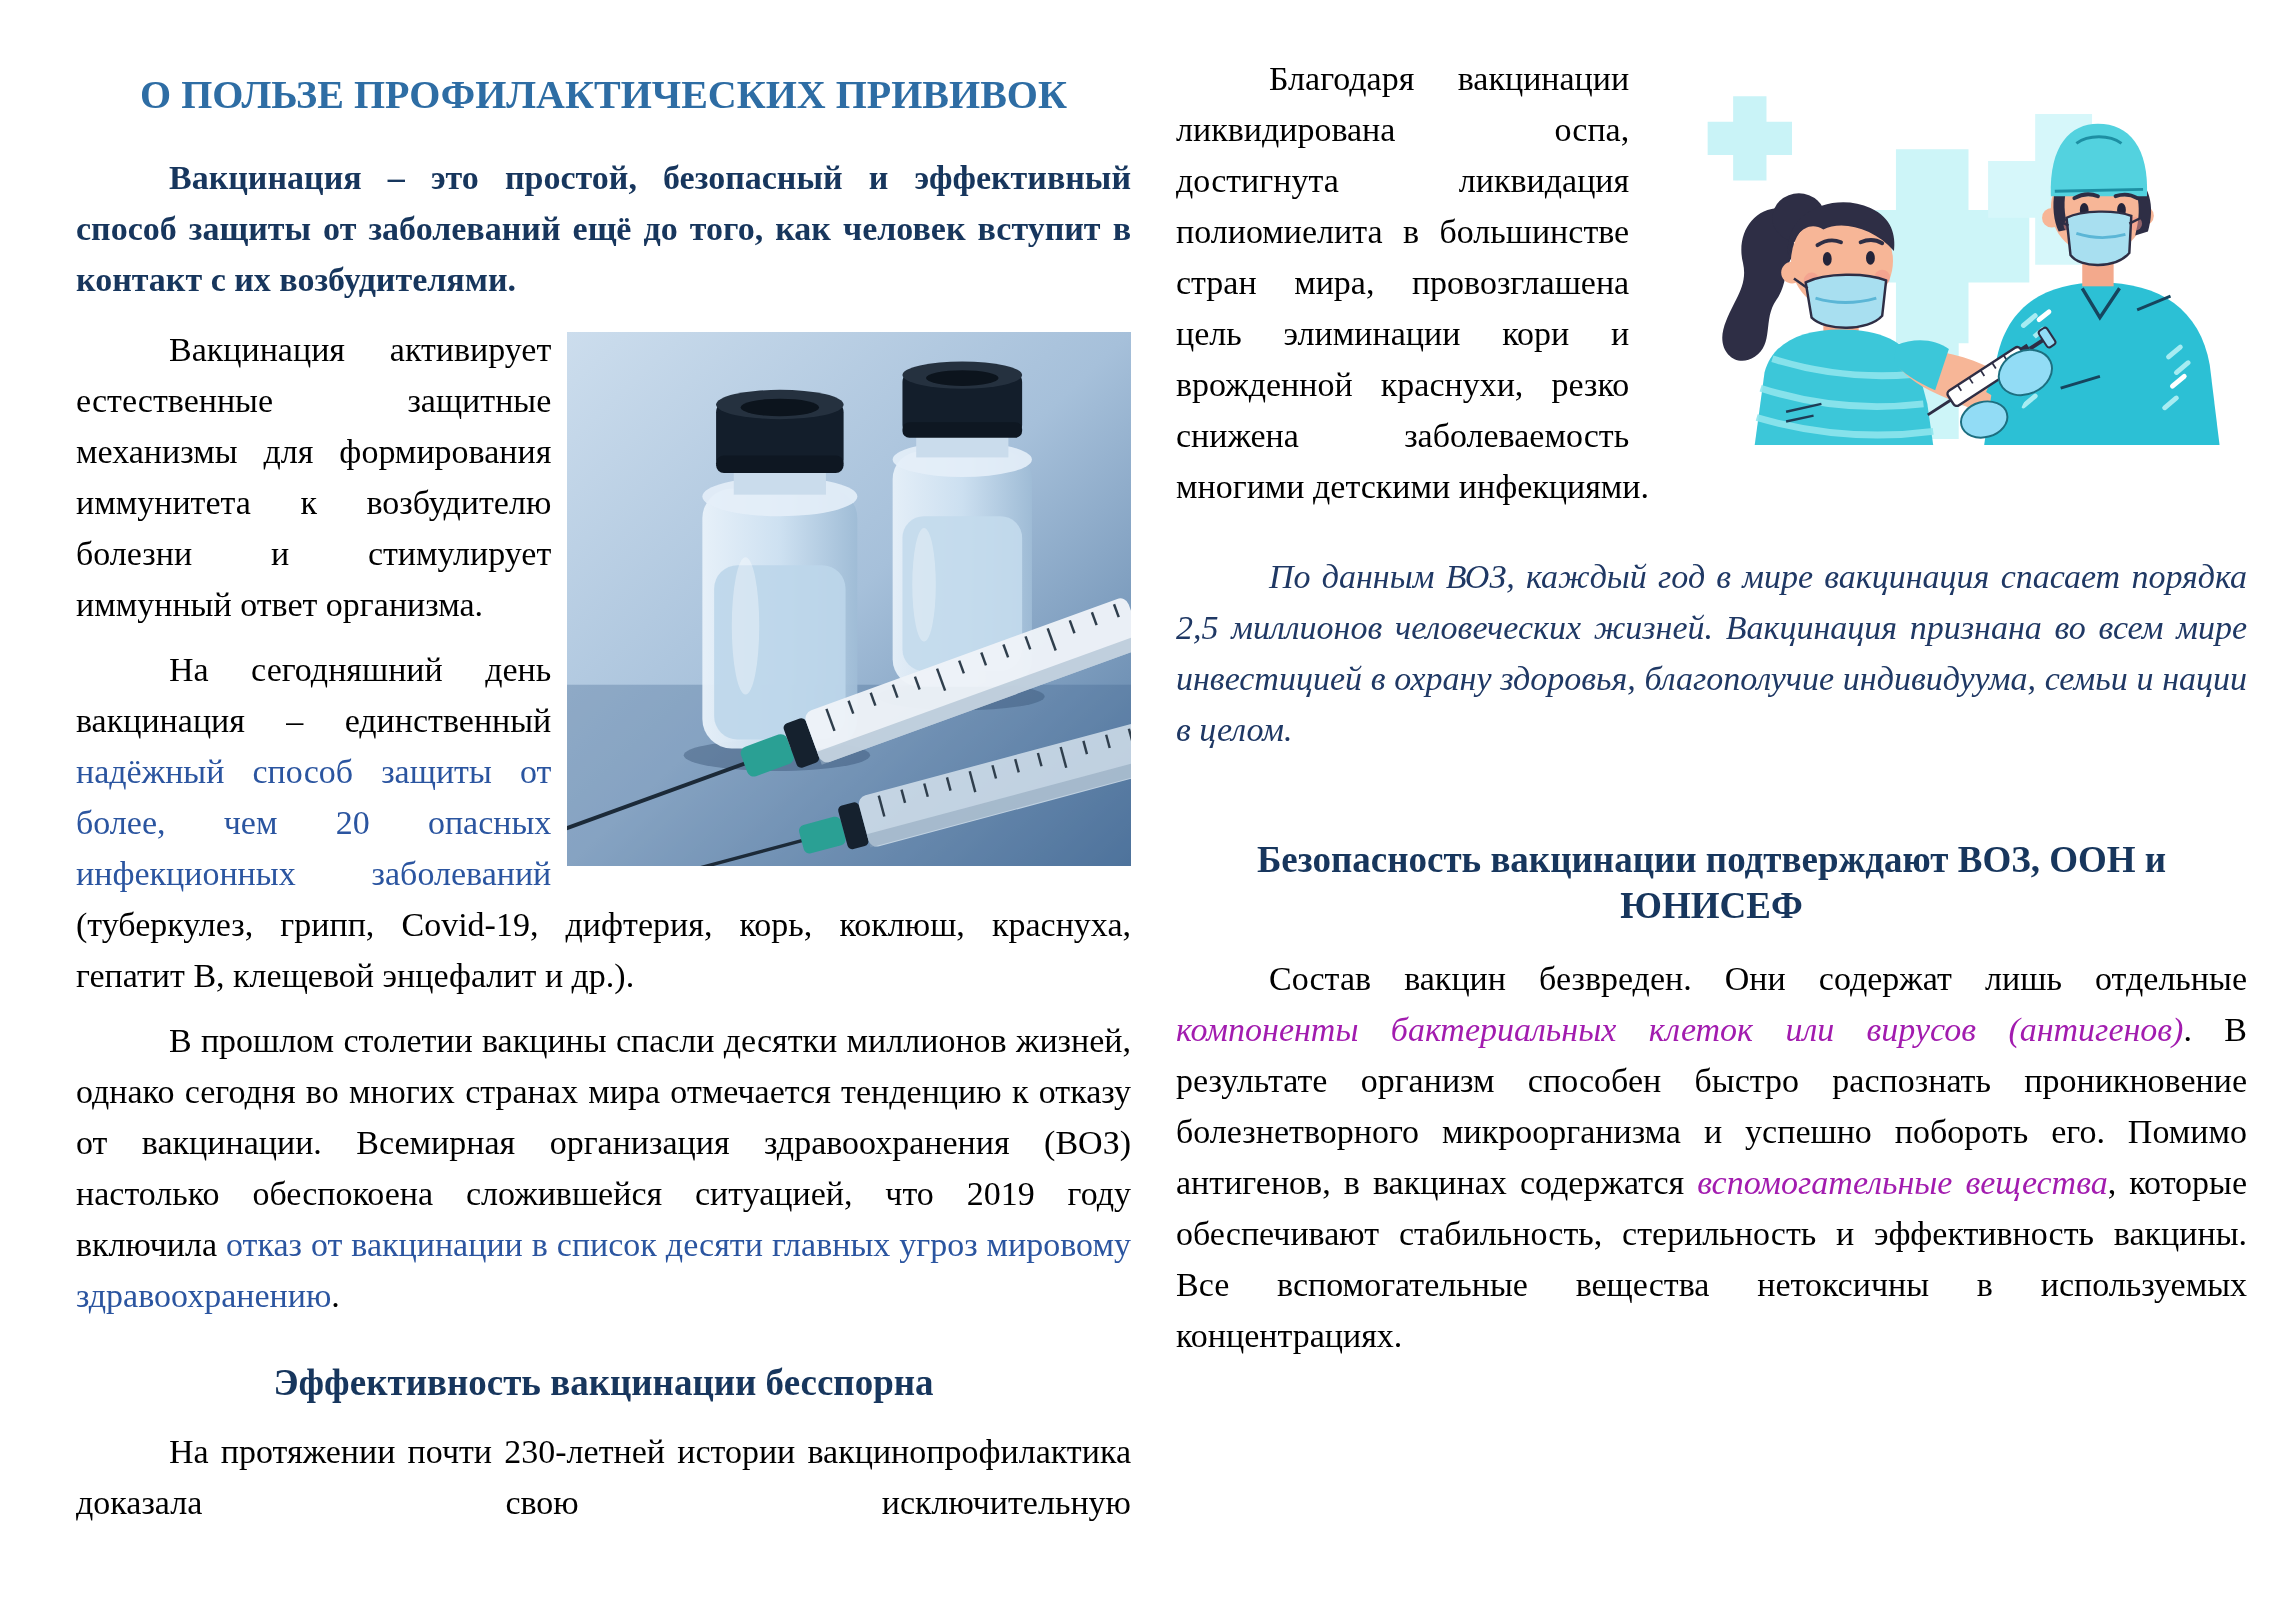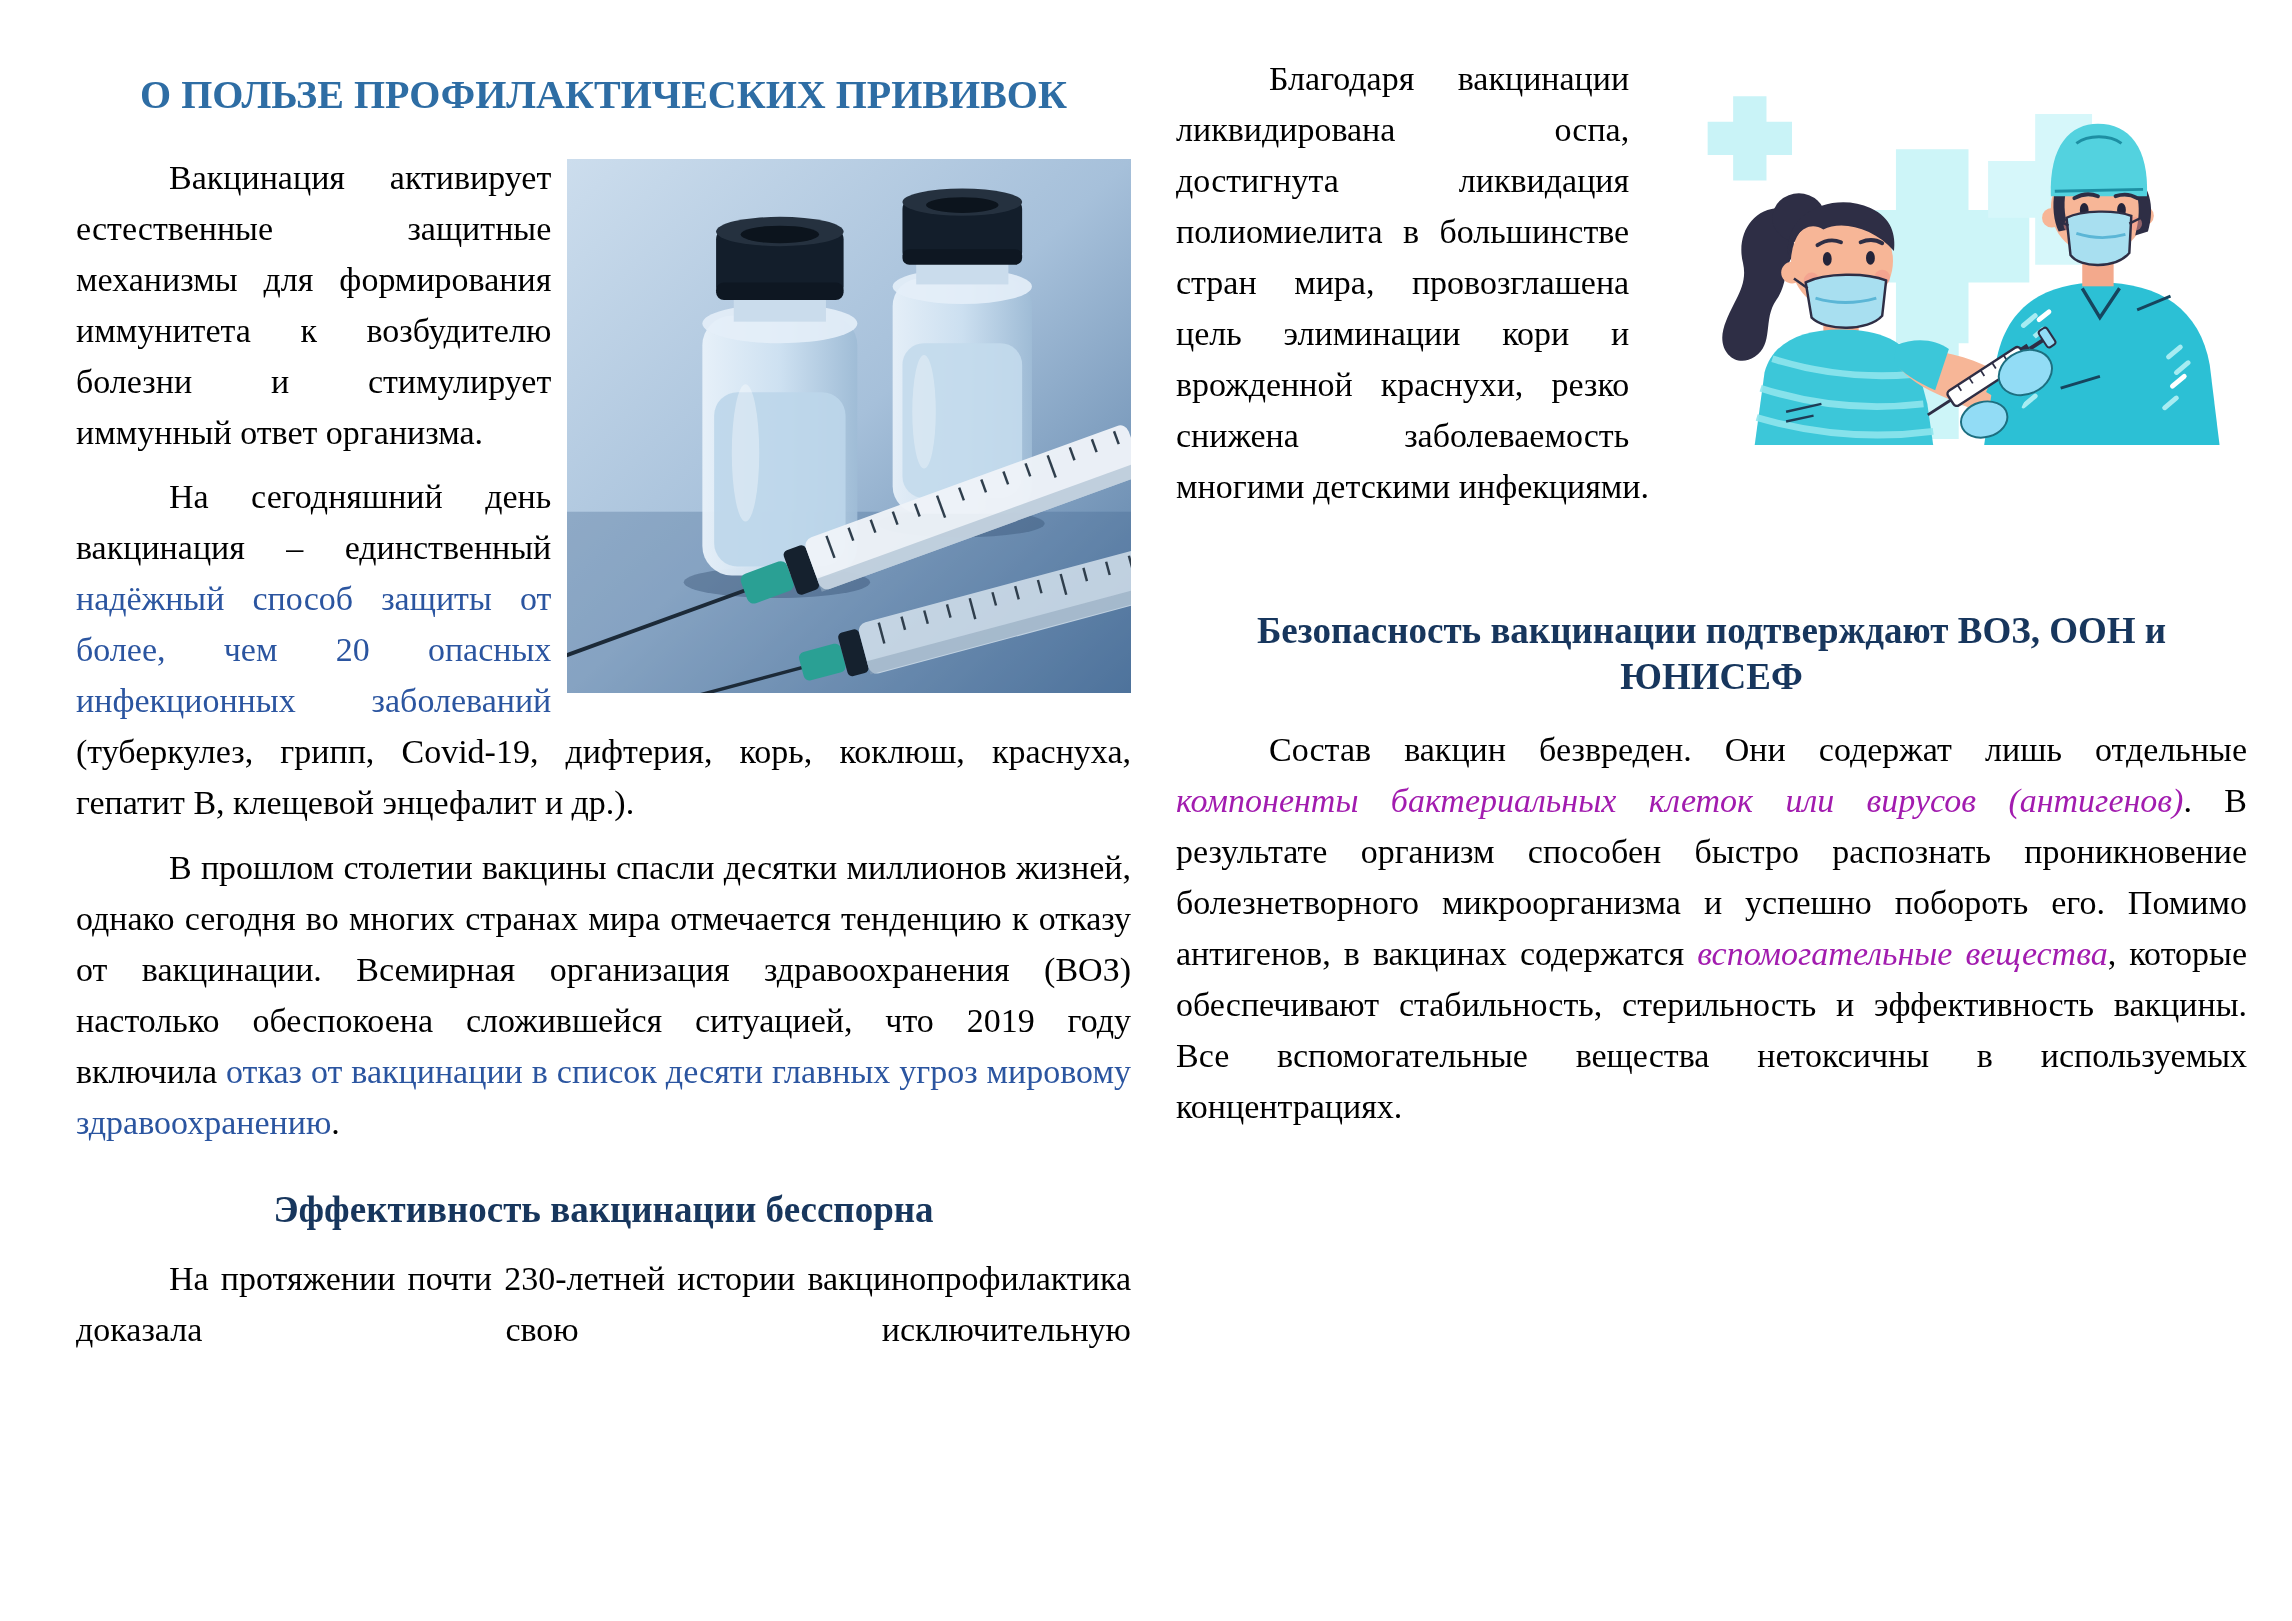--- a/index.html
+++ b/index.html
@@ -80,20 +80,21 @@
 </head>
 <body>
 
 <div class="page">
   <div class="columns">
 
     <div class="col-left">
 
       <h1 class="doc-title">О ПОЛЬЗЕ ПРОФИЛАКТИЧЕСКИХ ПРИВИВОК</h1>
 
+      <p class="lead indent">Вакцинация – это простой, безопасный и эффективный способ защиты от заболеваний ещё до того, как человек вступит в контакт с их возбудителями.</p>
 
       <div class="flow">
 
         <svg class="photo-float" viewBox="0 0 575 545" preserveAspectRatio="none" role="img">
           <defs>
             <linearGradient id="pbg" x1="0" y1="0" x2="1" y2="1">
               <stop offset="0" stop-color="#ccdded"></stop>
               <stop offset="0.5" stop-color="#a6c0da"></stop>
               <stop offset="1" stop-color="#567ba3"></stop>
             </linearGradient>
@@ -290,20 +291,21 @@
               <rect x="112" y="-10" width="10" height="20" rx="3" fill="#92dcf5" stroke="#2e2e45" stroke-width="2"></rect>
             </g>
             <ellipse cx="394" cy="316" rx="28" ry="22" fill="#92dcf5" stroke="#1d6f80" stroke-width="2" transform="rotate(-24 394 316)"></ellipse>
             <ellipse cx="352" cy="364" rx="24" ry="18" fill="#92dcf5" stroke="#1d6f80" stroke-width="2" transform="rotate(-15 352 364)"></ellipse>
           </g>
         </svg>
 
         <p class="indent">Благодаря вакцинации ликвидирована оспа, достигнута ликвидация полиомиелита в большинстве стран мира, провозглашена цель элиминации кори и врожденной краснухи, резко снижена заболеваемость многими детскими инфекциями.</p>
       </div>
 
+      <p class="indent quote">По данным ВОЗ, каждый год в мире вакцинация спасает порядка 2,5 миллионов человеческих жизней. Вакцинация признана во всем мире инвестицией в охрану здоровья, благополучие индивидуума, семьи и нации в целом.</p>
 
       <h2 class="sub safety">Безопасность вакцинации подтверждают ВОЗ, ООН и ЮНИСЕФ</h2>
 
       <p class="indent"><span>Состав вакцин безвреден. Они содержат лишь отдельные </span><span class="t-blue-i">компоненты бактериальных клеток или вирусов (антигенов)</span><span>. В результате организм способен быстро распознать проникновение болезнетворного микроорганизма и успешно побороть его. Помимо антигенов, в вакцинах содержатся </span><span class="t-blue-i">вспомогательные вещества</span><span>, которые обеспечивают стабильность, стерильность и эффективность вакцины. Все вспомогательные вещества нетоксичны в используемых концентрациях.</span></p>
     </div>
   </div>
 </div>
 
 
 </body></html>

